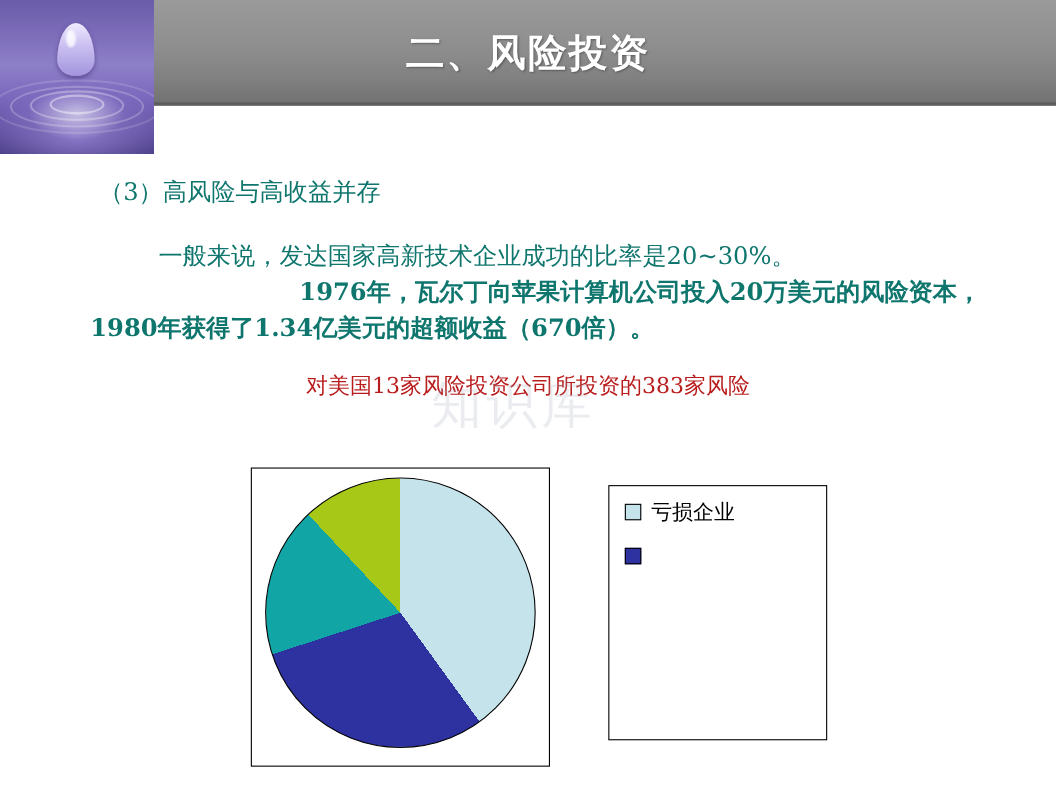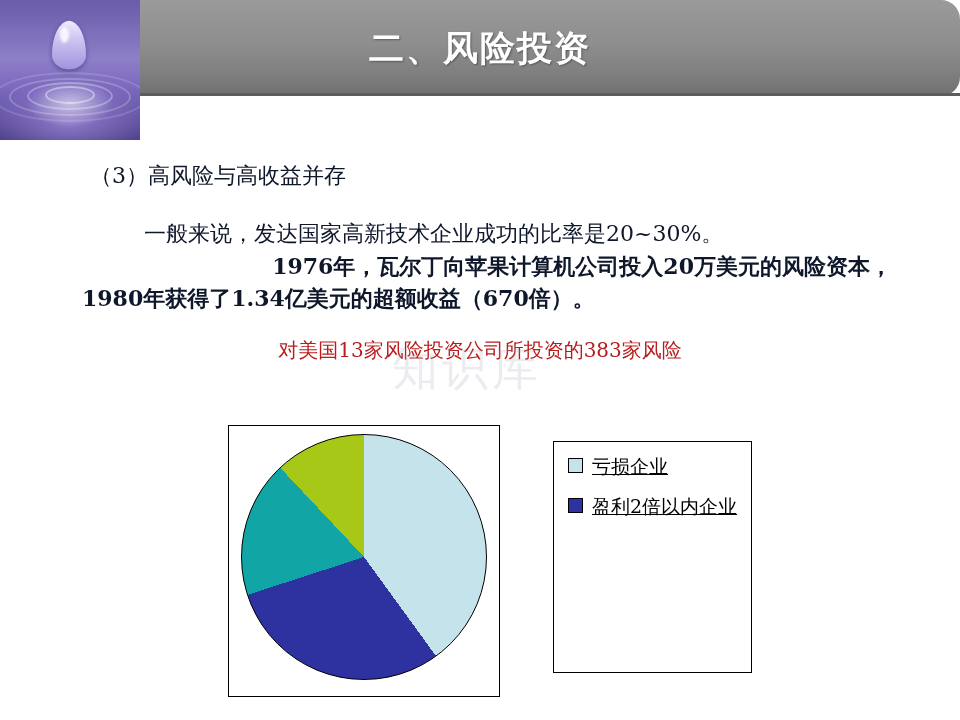--- a/index.html
+++ b/index.html
@@ -16,21 +16,20 @@
   }
 
   
   .header-band {
     position: absolute;
     left: 0;
     top: 0;
     width: 960px;
     height: 96px;
     background: linear-gradient(to bottom, #9a9a9a 0%, #8e8e8e 45%, #808080 75%, #707070 100%);
-    border-radius: 19px;
   }
   .header-band::after {
     content: "";
     position: absolute;
     left: 0;
     bottom: 0;
     width: 100%;
     height: 3px;
     background: #5d5d5d;
   }
@@ -98,21 +97,21 @@
   .logo-block .r3 { width: 118px; height: 34px; top: 78px; border-color: rgba(255,255,255,0.22); }
   .logo-block .r4 { width: 150px; height: 46px; top: 72px; border-color: rgba(255,255,255,0.15); }
 
   
   .body-text {
     position: absolute;
     left: 82px;
     top: 160px;
     width: 810px;
     font-family: "DejaVu Serif", "Liberation Serif", serif;
-    color: #0f172a;
+    color: #0f766e;
   }
   .line {
     font-size: 22px;
     line-height: 32px;
     white-space: nowrap;
   }
   .line.l1 { margin-left: 8px; }
   .line.l2 { margin-left: 62px; margin-top: 26px; }
   .line.l3 { margin-left: 62px; text-align: right; }
   .line.l4 { margin-left: 0px; }
@@ -189,21 +188,20 @@
     margin-right: 9px;
     margin-top: 4px;
     flex: none;
     box-sizing: border-box;
   }
   .legend-label {
     font-family: "DejaVu Serif", "Liberation Serif", serif;
     font-size: 19px;
     line-height: 24px;
     color: #000000;
-    text-decoration: underline;
   }
 </style>
 </head>
 <body>
 
 <div class="header-band">
   <div class="header-title">二、风险投资</div>
 </div>
 
 <div class="logo-block">
@@ -231,15 +229,14 @@
   <div class="pie" id="pie" style="background: conic-gradient(rgb(197, 227, 234) 0deg, rgb(197, 227, 234) 144deg, rgb(45, 50, 160) 144deg, rgb(45, 50, 160) 252deg, rgb(18, 165, 165) 252deg, rgb(18, 165, 165) 316.8deg, rgb(168, 200, 24) 316.8deg, rgb(168, 200, 24) 360deg);"></div>
 </div>
 
 <div class="legend">
   <div class="legend-item">
     <span class="legend-swatch" id="sw0" style="background: rgb(197, 227, 234);"></span>
     <span class="legend-label">亏损企业</span>
   </div>
   <div class="legend-item">
     <span class="legend-swatch" id="sw1" style="background: rgb(45, 50, 160);"></span>
-    <span class="legend-label">盈利2倍以内企业</span>
   </div>
 </div>
 
 </body></html>

